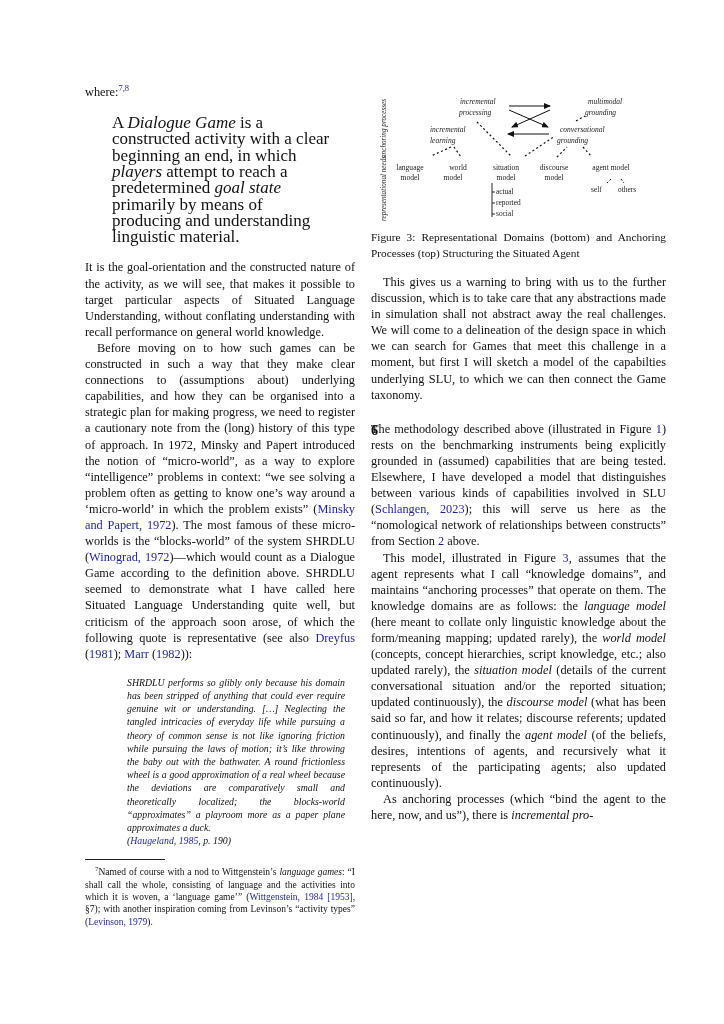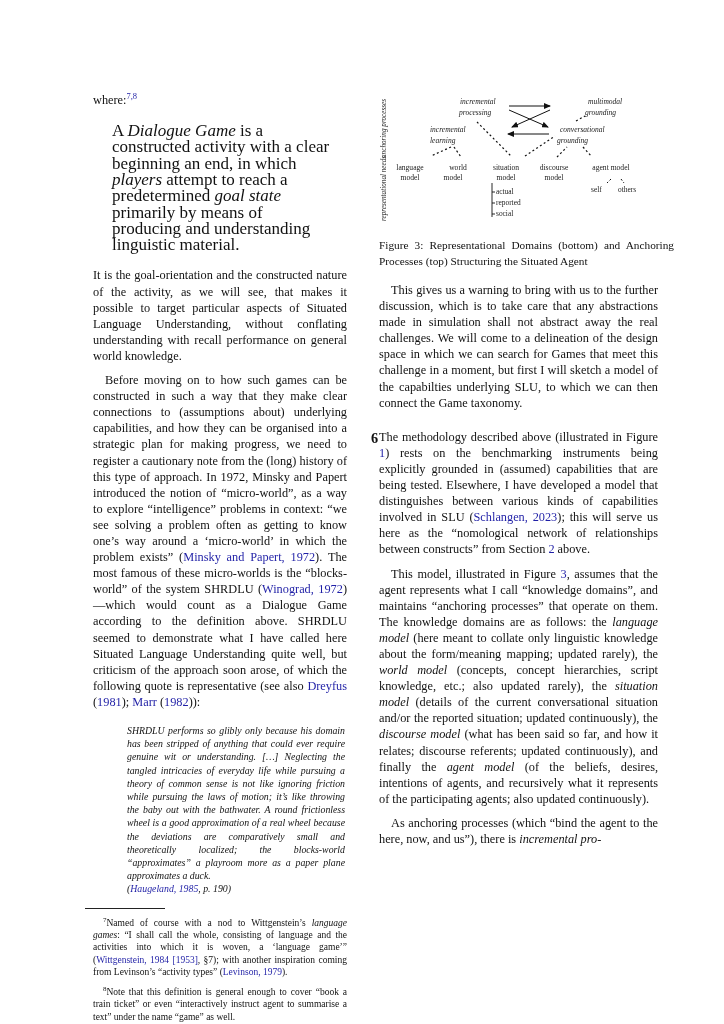--- a/index.html
+++ b/index.html
@@ -1,21 +1,21 @@
 <!DOCTYPE html>
 <html><head>
 <meta charset="utf-8">
 <style>
   html, body { margin:0; padding:0; background:#ffffff; }
   body { width:724px; height:1024px; position:relative; overflow:hidden;
          font-family:"Liberation Serif", "DejaVu Serif", serif; color:#111; }
   .col { position:absolute; font-size:12.3px; line-height:16.1px; text-align:justify; hyphens:none; }
   .left { left:85px; top:84px; width:270px; }
   .right { left:371px; top:274px; width:295px; }
-  p { margin:8px; }
+  p { margin:0; }
   .indent { text-indent:12px; }
   a, .link { color:#1f1fa6; text-decoration:none; }
   sup { font-size:8.5px; line-height:0; vertical-align:super; }
   .defn { margin:15px 0 14px 27px; width:218px; font-size:17px; line-height:16.3px; text-align:left; }
   .quote { margin:14px 10px 10px 42px; font-size:9.8px; line-height:13.2px; font-style:italic; text-align:justify; }
   .fnrule { width:80px; border-top:1px solid #222; margin:12px 0 6px 0; }
   .footnote { font-size:9.5px; line-height:12.3px; text-align:justify; }
   .footnote .fnmark { font-size:7px; vertical-align:super; line-height:0; }
   .fnindent { text-indent:10px; }
   .section { font-weight:bold; font-size:14.3px; line-height:18px; margin:18px 0 14px 0; position:relative; padding-left:26px; text-align:left; }
@@ -35,21 +35,20 @@
   <p>It is the goal-orientation and the constructed nature of the activity, as we will see, that makes it possible to target particular aspects of Situated Language Understanding, without conflating understanding with recall performance on general world knowledge.</p>
 
   <p class="indent"><span>Before moving on to how such games can be constructed in such a way that they make clear connections to (assumptions about) underlying capabilities, and how they can be organised into a strategic plan for making progress, we need to register a cautionary note from the (long) history of this type of approach. In 1972, Minsky and Papert introduced the notion of “micro-world”, as a way to explore “intelligence” problems in context: “we see solving a problem often as getting to know one’s way around a ‘micro-world’ in which the problem exists” (</span><a>Minsky and Papert, 1972</a><span>). The most famous of these micro-worlds is the “blocks-world” of the system SHRDLU (</span><a>Winograd, 1972</a><span>)—which would count as a Dialogue Game according to the definition above. SHRDLU seemed to demonstrate what I have called here Situated Language Understanding quite well, but criticism of the approach soon arose, of which the following quote is representative (see also </span><a>Dreyfus</a><span> (</span><a>1981</a><span>); </span><a>Marr</a><span> (</span><a>1982</a><span>)):</span></p>
 
   <p class="quote"><span>SHRDLU performs so glibly only because his domain has been stripped of anything that could ever require genuine wit or understanding. […] Neglecting the tangled intricacies of everyday life while pursuing a theory of common sense is not like ignoring friction while pursuing the laws of motion; it’s like throwing the baby out with the bathwater. A round frictionless wheel is a good approximation of a real wheel because the deviations are comparatively small and theoretically localized; the blocks-world “approximates” a playroom more as a paper plane approximates a duck.</span><br><span>(</span><a>Haugeland, 1985</a><span>, p. 190)</span></p>
 
   <div class="fnrule"></div>
 
   <p class="footnote fnindent"><span class="fnmark">7</span><span>Named of course with a nod to Wittgenstein’s </span><em>language games</em><span>: “I shall call the whole, consisting of language and the activities into which it is woven, a ‘language game’” (</span><a>Wittgenstein, 1984 [1953]</a><span>, §7); with another inspiration coming from Levinson’s “activity types” (</span><a>Levinson, 1979</a><span>).</span></p>
 
-  <p class="footnote fnindent"><span class="fnmark">8</span><span>Note that this definition is general enough to cover “book a train ticket” or even “interactively instruct agent to summarise a text” under the name “game” as well.</span></p>
 </div>
 
 <div class="fig">
   <svg width="300" height="135" viewBox="0 0 300 135">
     <defs>
       <marker id="ah" markerWidth="7" markerHeight="6" refX="6" refY="3" orient="auto">
         <path d="M0,0 L7,3 L0,6 z" fill="#111"></path>
       </marker>
     </defs>
 

